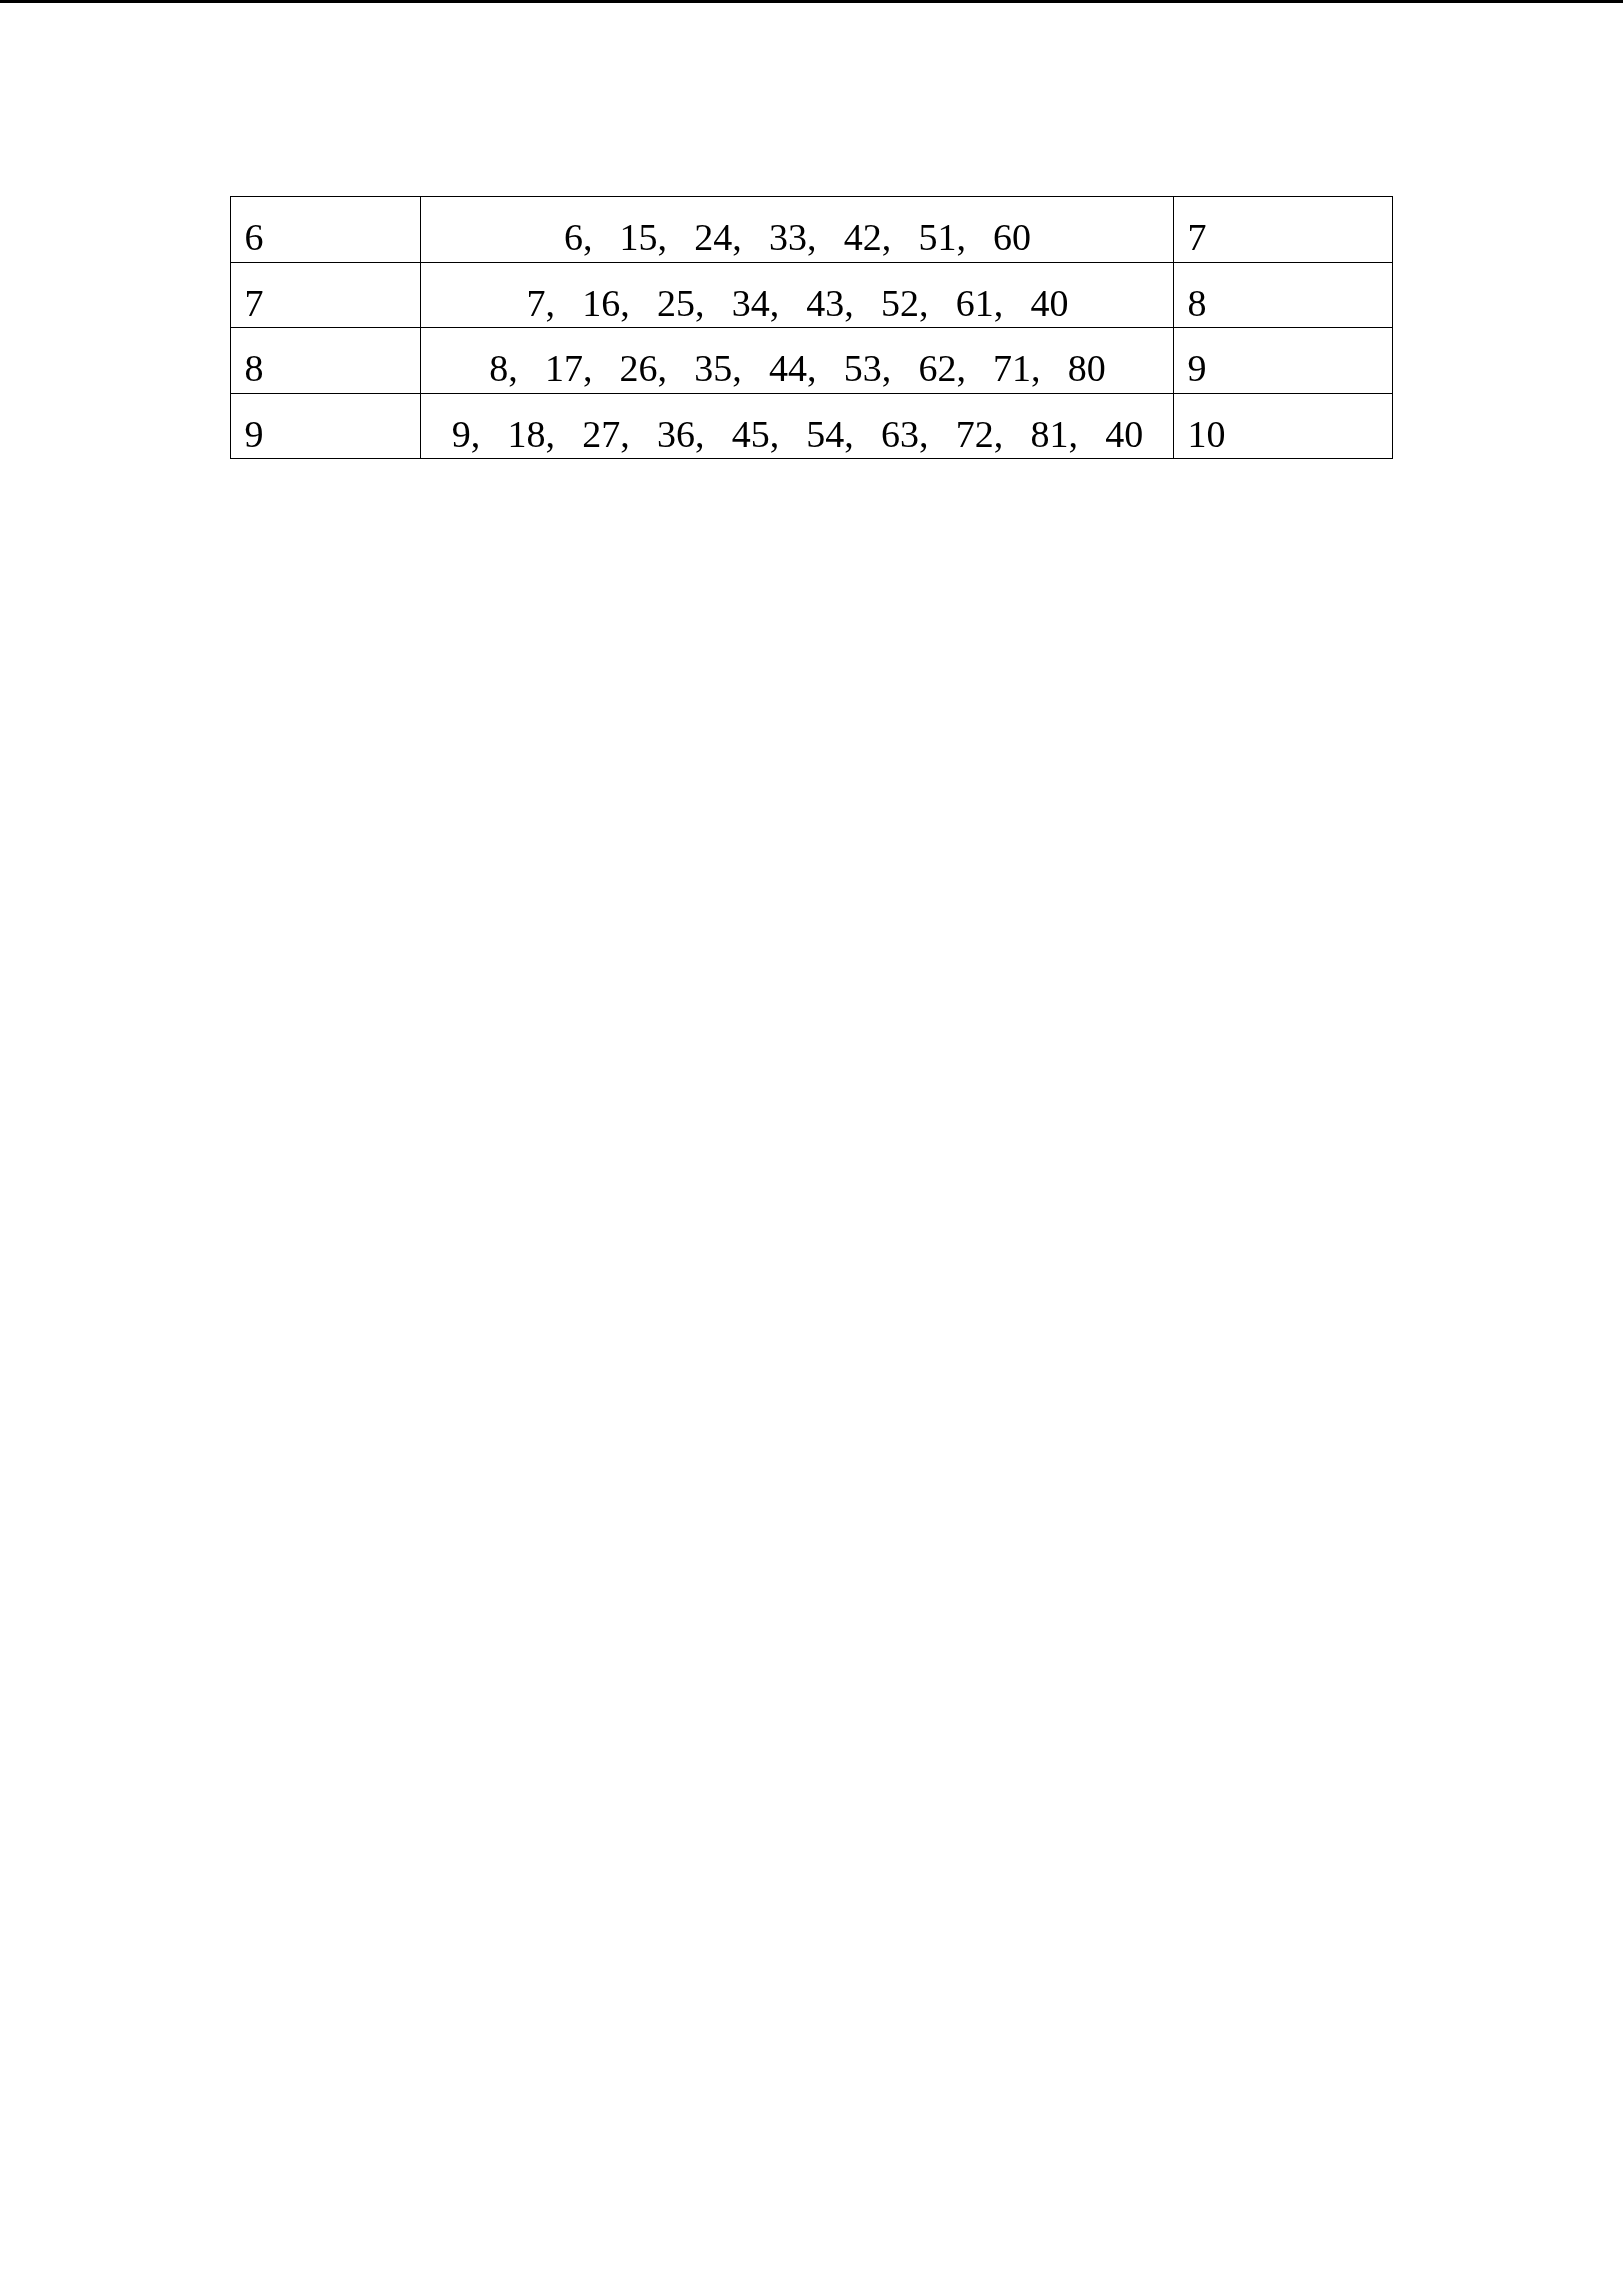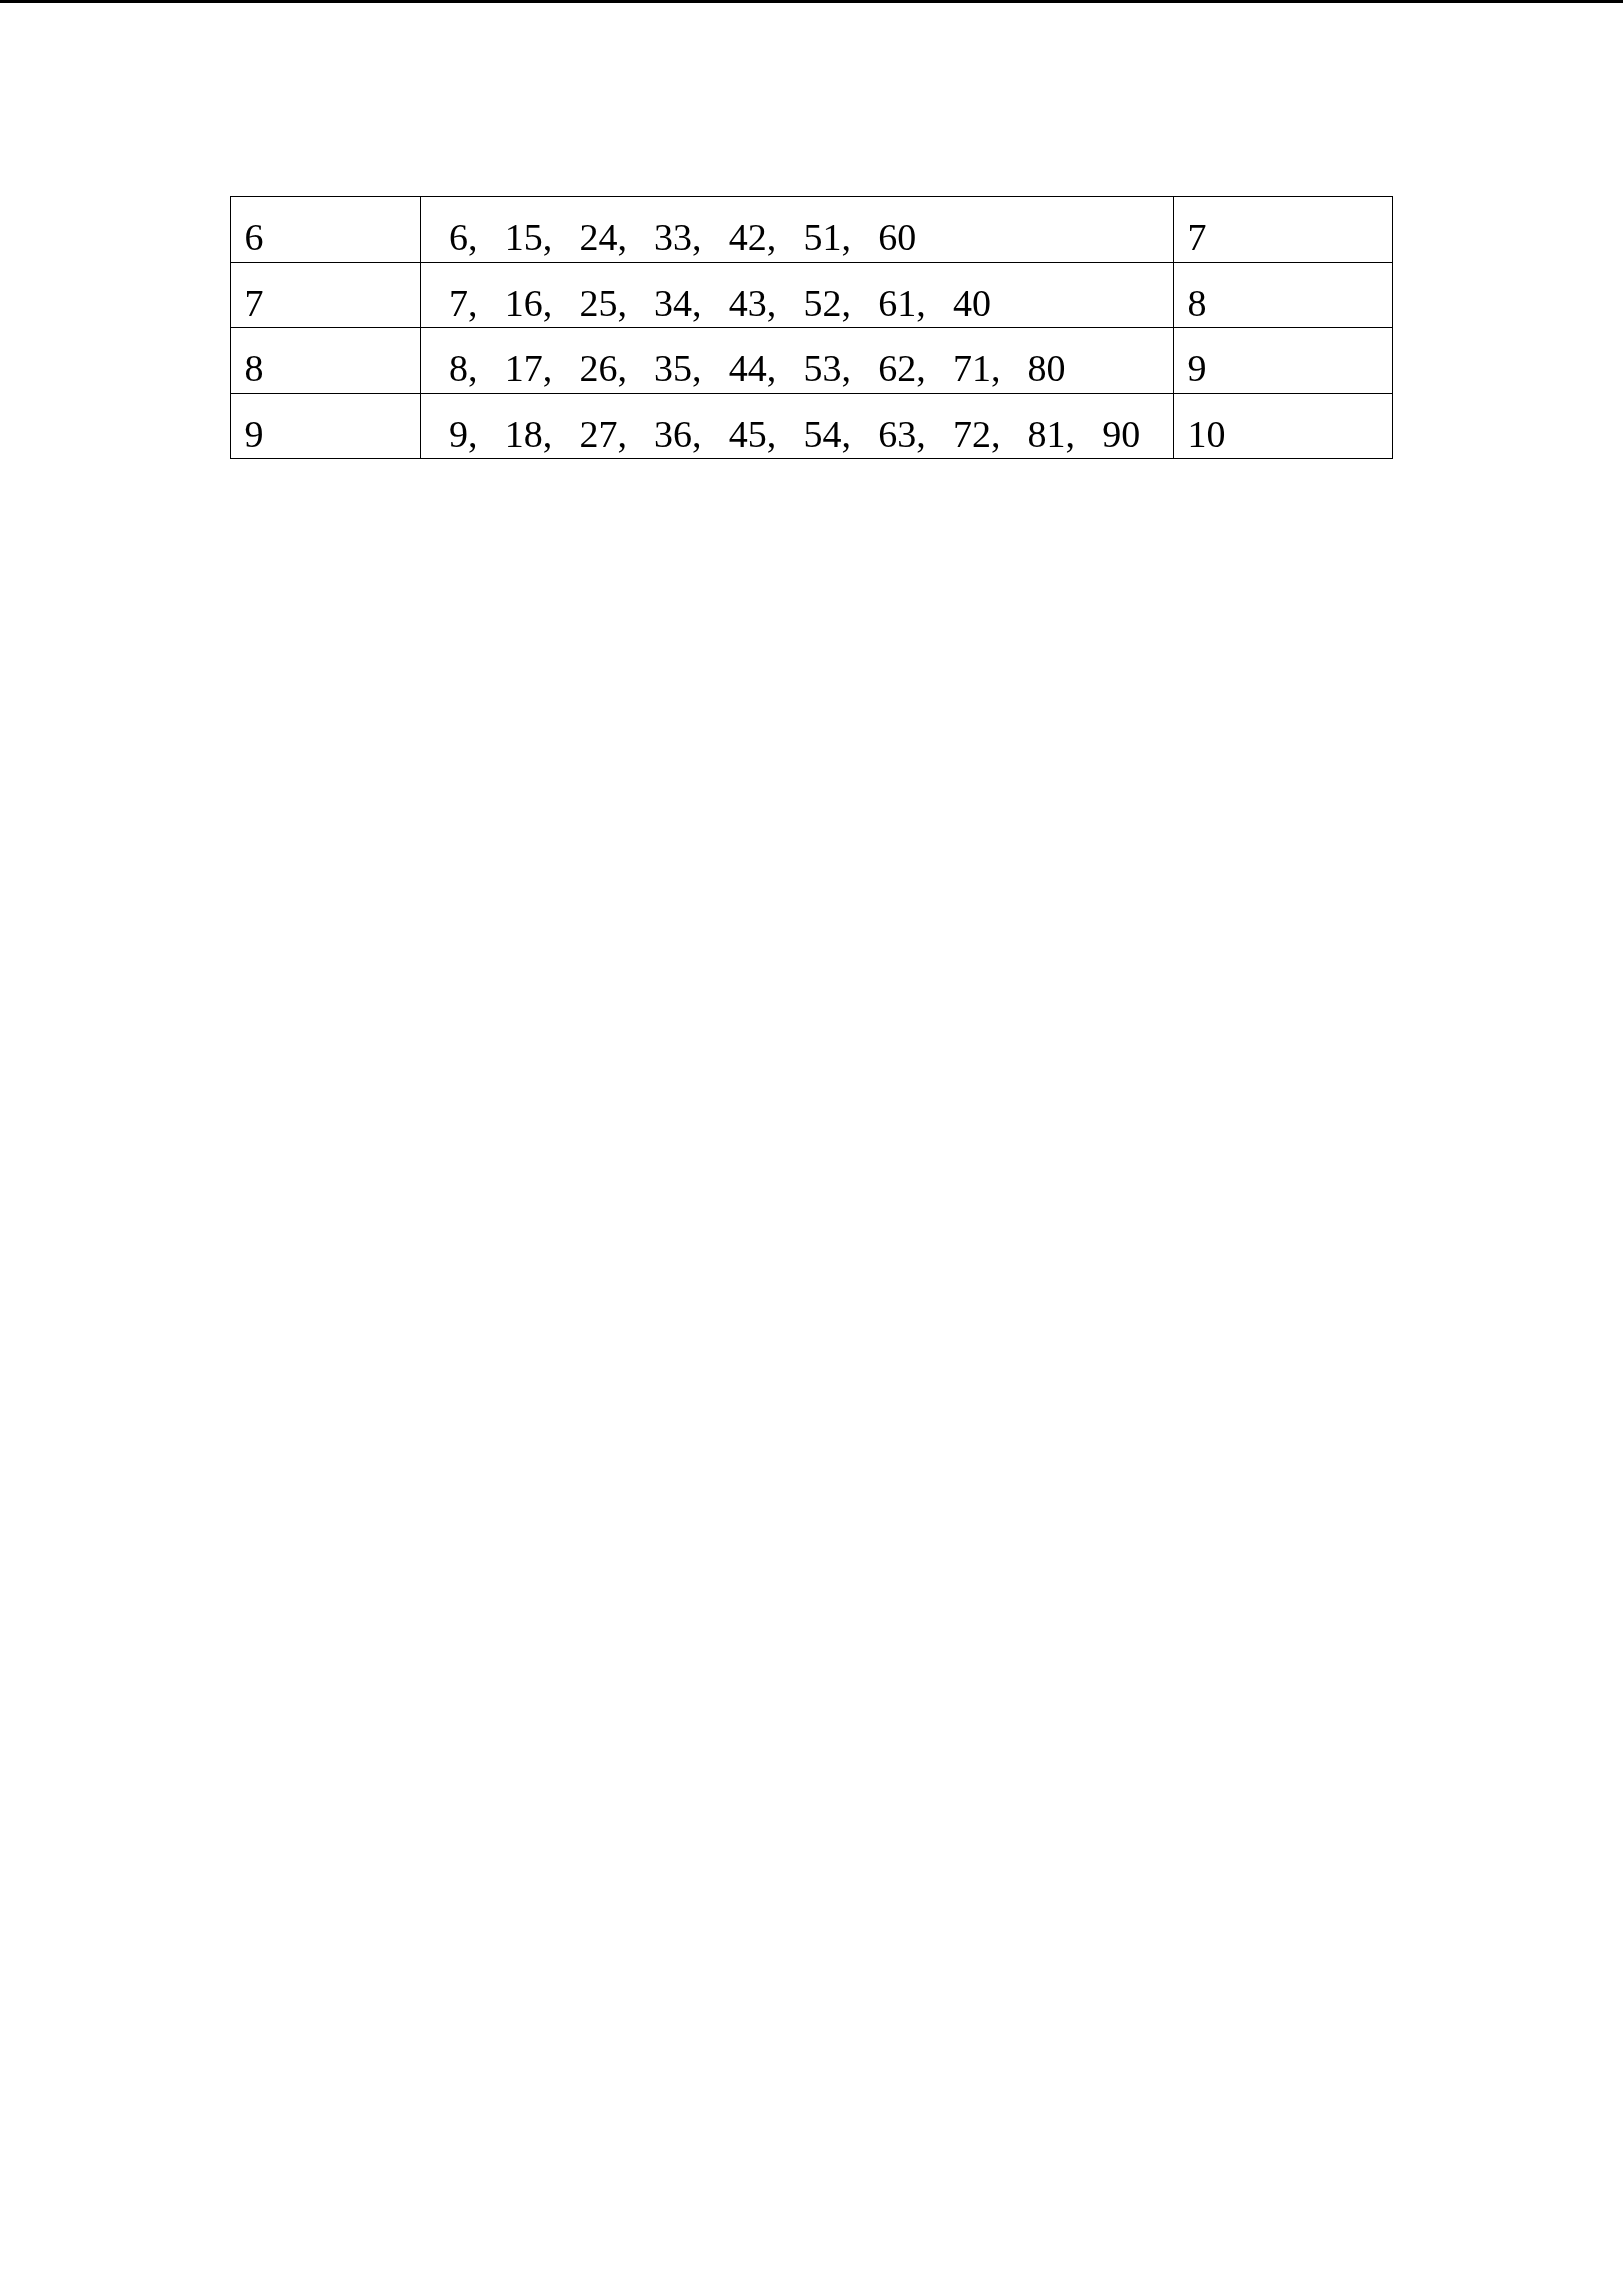--- a/index.html
+++ b/index.html
@@ -38,22 +38,23 @@
     color: var(--text-color, #000000);
     vertical-align: bottom;
     padding: 0 0 5.5px 13.6px;
     white-space: nowrap;
     overflow: hidden;
   }
   col.c1 { width: 190px; }
   col.c2 { width: 753px; }
   col.c3 { width: 219px; }
   .num-table td.vals {
-    padding-left: 28px;
+    padding-left: 1px;
     word-spacing: 17.7px; 
+    text-align: center;
   }
 </style>
 </head>
 <body style="background: rgb(255, 255, 255);">
 
 <div class="page">
   <div class="top-bar"></div>
 
   <table class="num-table">
     <colgroup>
@@ -72,19 +73,19 @@
         <td class="vals">7, 16, 25, 34, 43, 52, 61, 40</td>
         <td class="cnt">8</td>
       </tr>
       <tr>
         <td class="key">8</td>
         <td class="vals">8, 17, 26, 35, 44, 53, 62, 71, 80</td>
         <td class="cnt">9</td>
       </tr>
       <tr>
         <td class="key">9</td>
-        <td class="vals">9, 18, 27, 36, 45, 54, 63, 72, 81, 90</td>
+        <td class="vals">9, 18, 27, 36, 45, 54, 63, 72, 81, 40</td>
         <td class="cnt">10</td>
       </tr>
     </tbody>
   </table>
 </div>
 
 
 </body></html>

